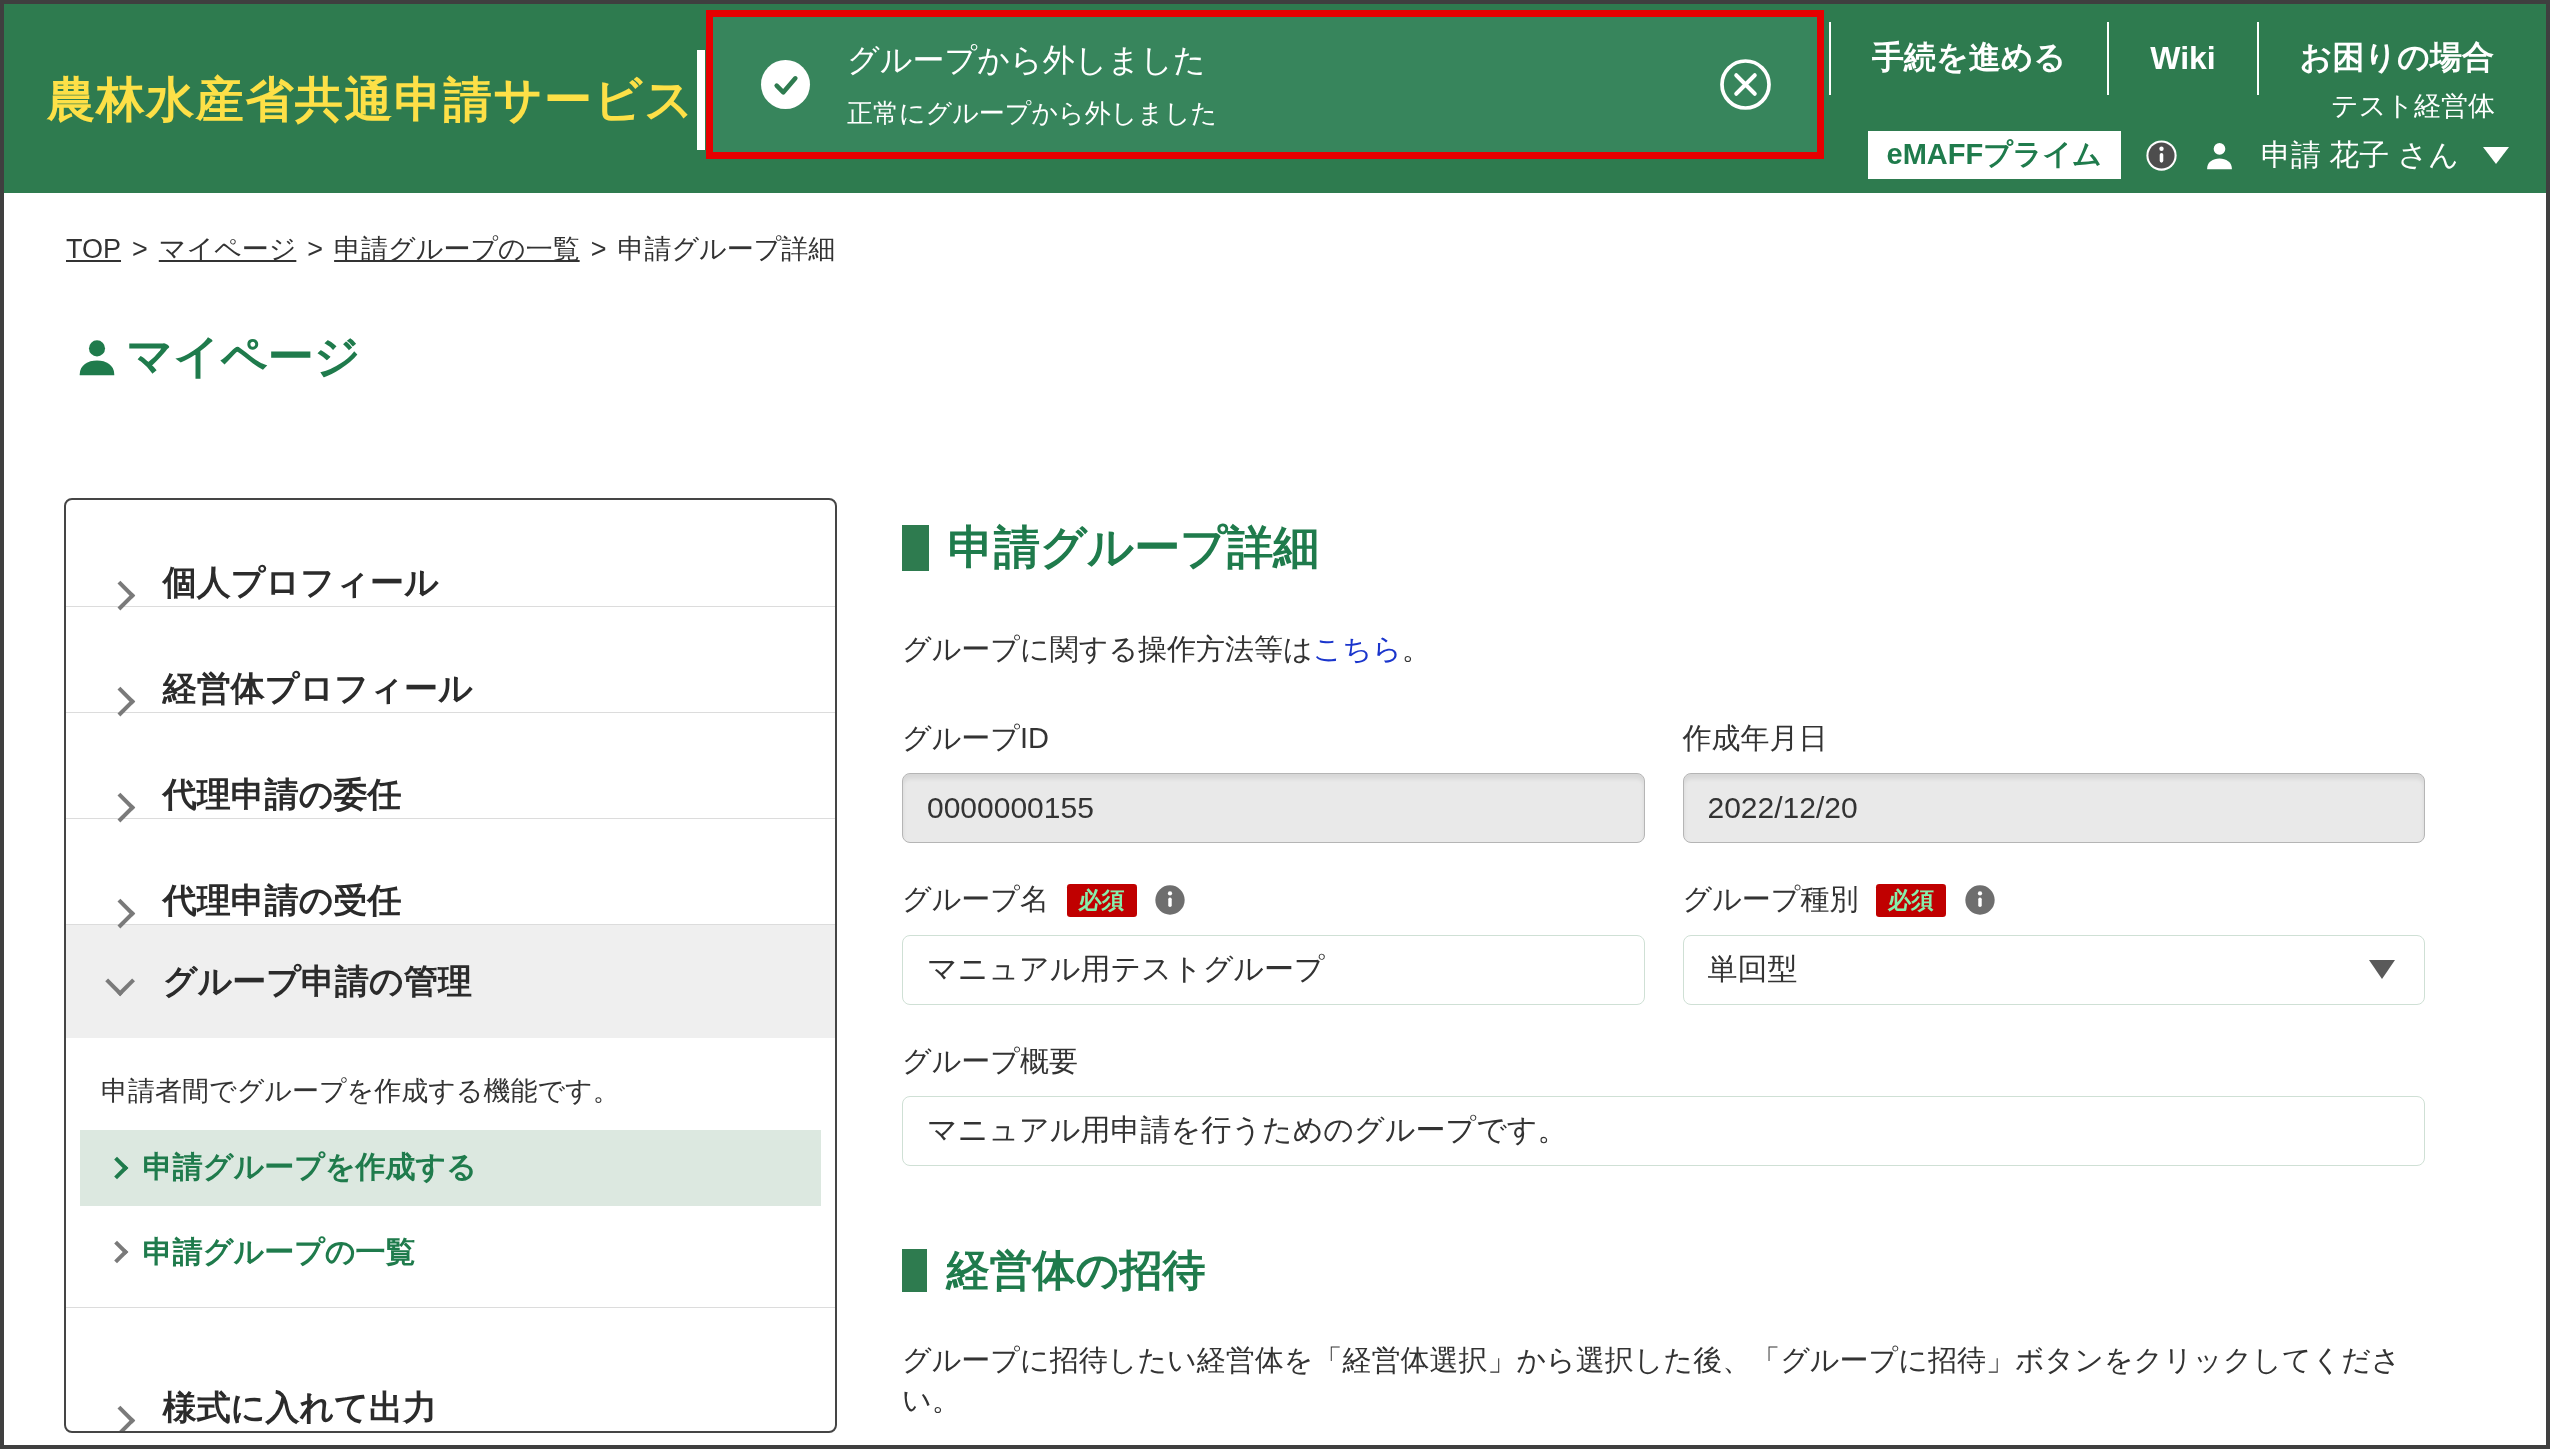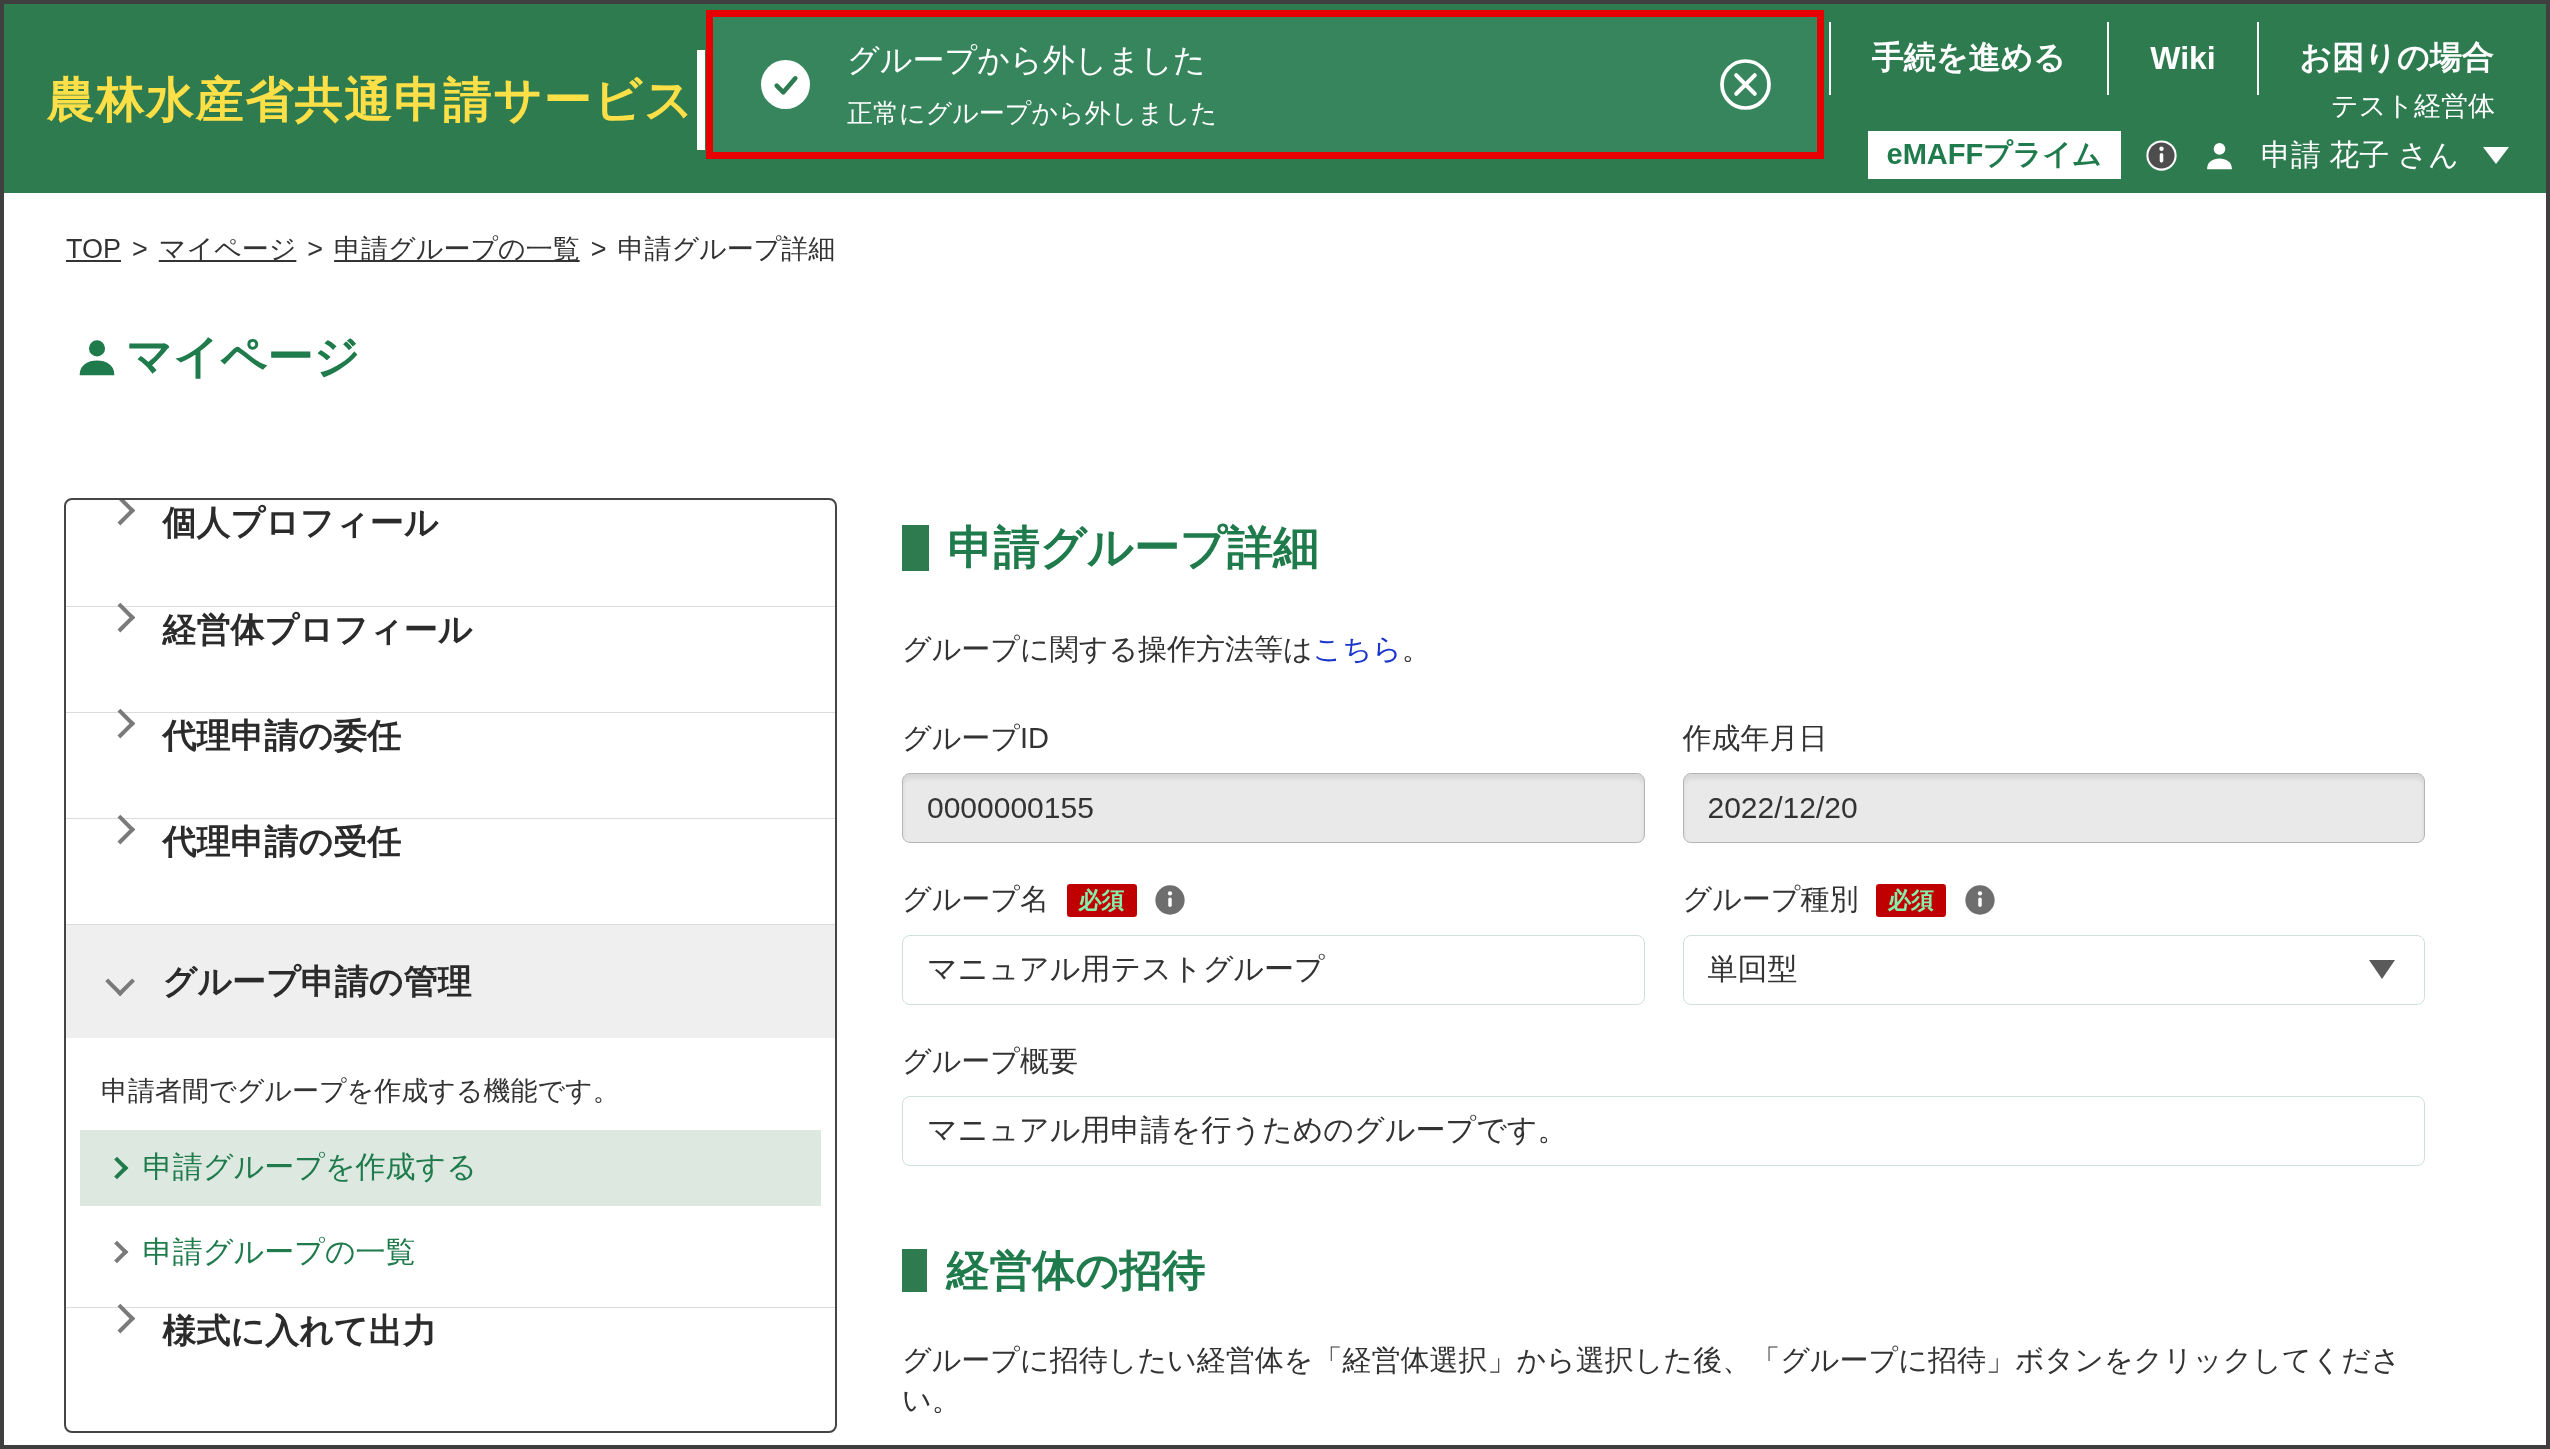--- a/index.html
+++ b/index.html
@@ -171,21 +171,21 @@
   .sidebar {
     width: 773px;
     flex: 0 0 auto;
     border: 2.4px solid #454545;
     border-radius: 8px;
     background: #ffffff;
     overflow: hidden;
   }
   .side-item {
     display: flex;
-    align-items: flex-start;
+    align-items: flex-end;
     height: 106px;
     padding-left: 44px;
     gap: 32px;
     font-size: 34px;
     font-weight: bold;
     color: #2b2b2b;
     cursor: pointer;
     border-top: 1.6px solid #dcdcdc;
   }
   .side-item.first { border-top: none; }
@@ -208,21 +208,21 @@
     color: #333333;
   }
   .side-link {
     display: flex;
     align-items: center;
     height: 76px;
     margin: 0 14.3px;
     padding-left: 29px;
     gap: 17.5px;
     font-size: 30px;
-    font-weight: normal;
+    font-weight: bold;
     color: #1f7b4c;
     cursor: pointer;
   }
   .side-link.selected { background: #dce8e0; }
   .side-link.second { height: 68px; margin-top: 12.7px; }
   .side-item.last { height: 124px; margin-top: 20.7px; }
 
   .chev {
     flex: 0 0 auto;
     width: 20.7px; height: 20.7px;

